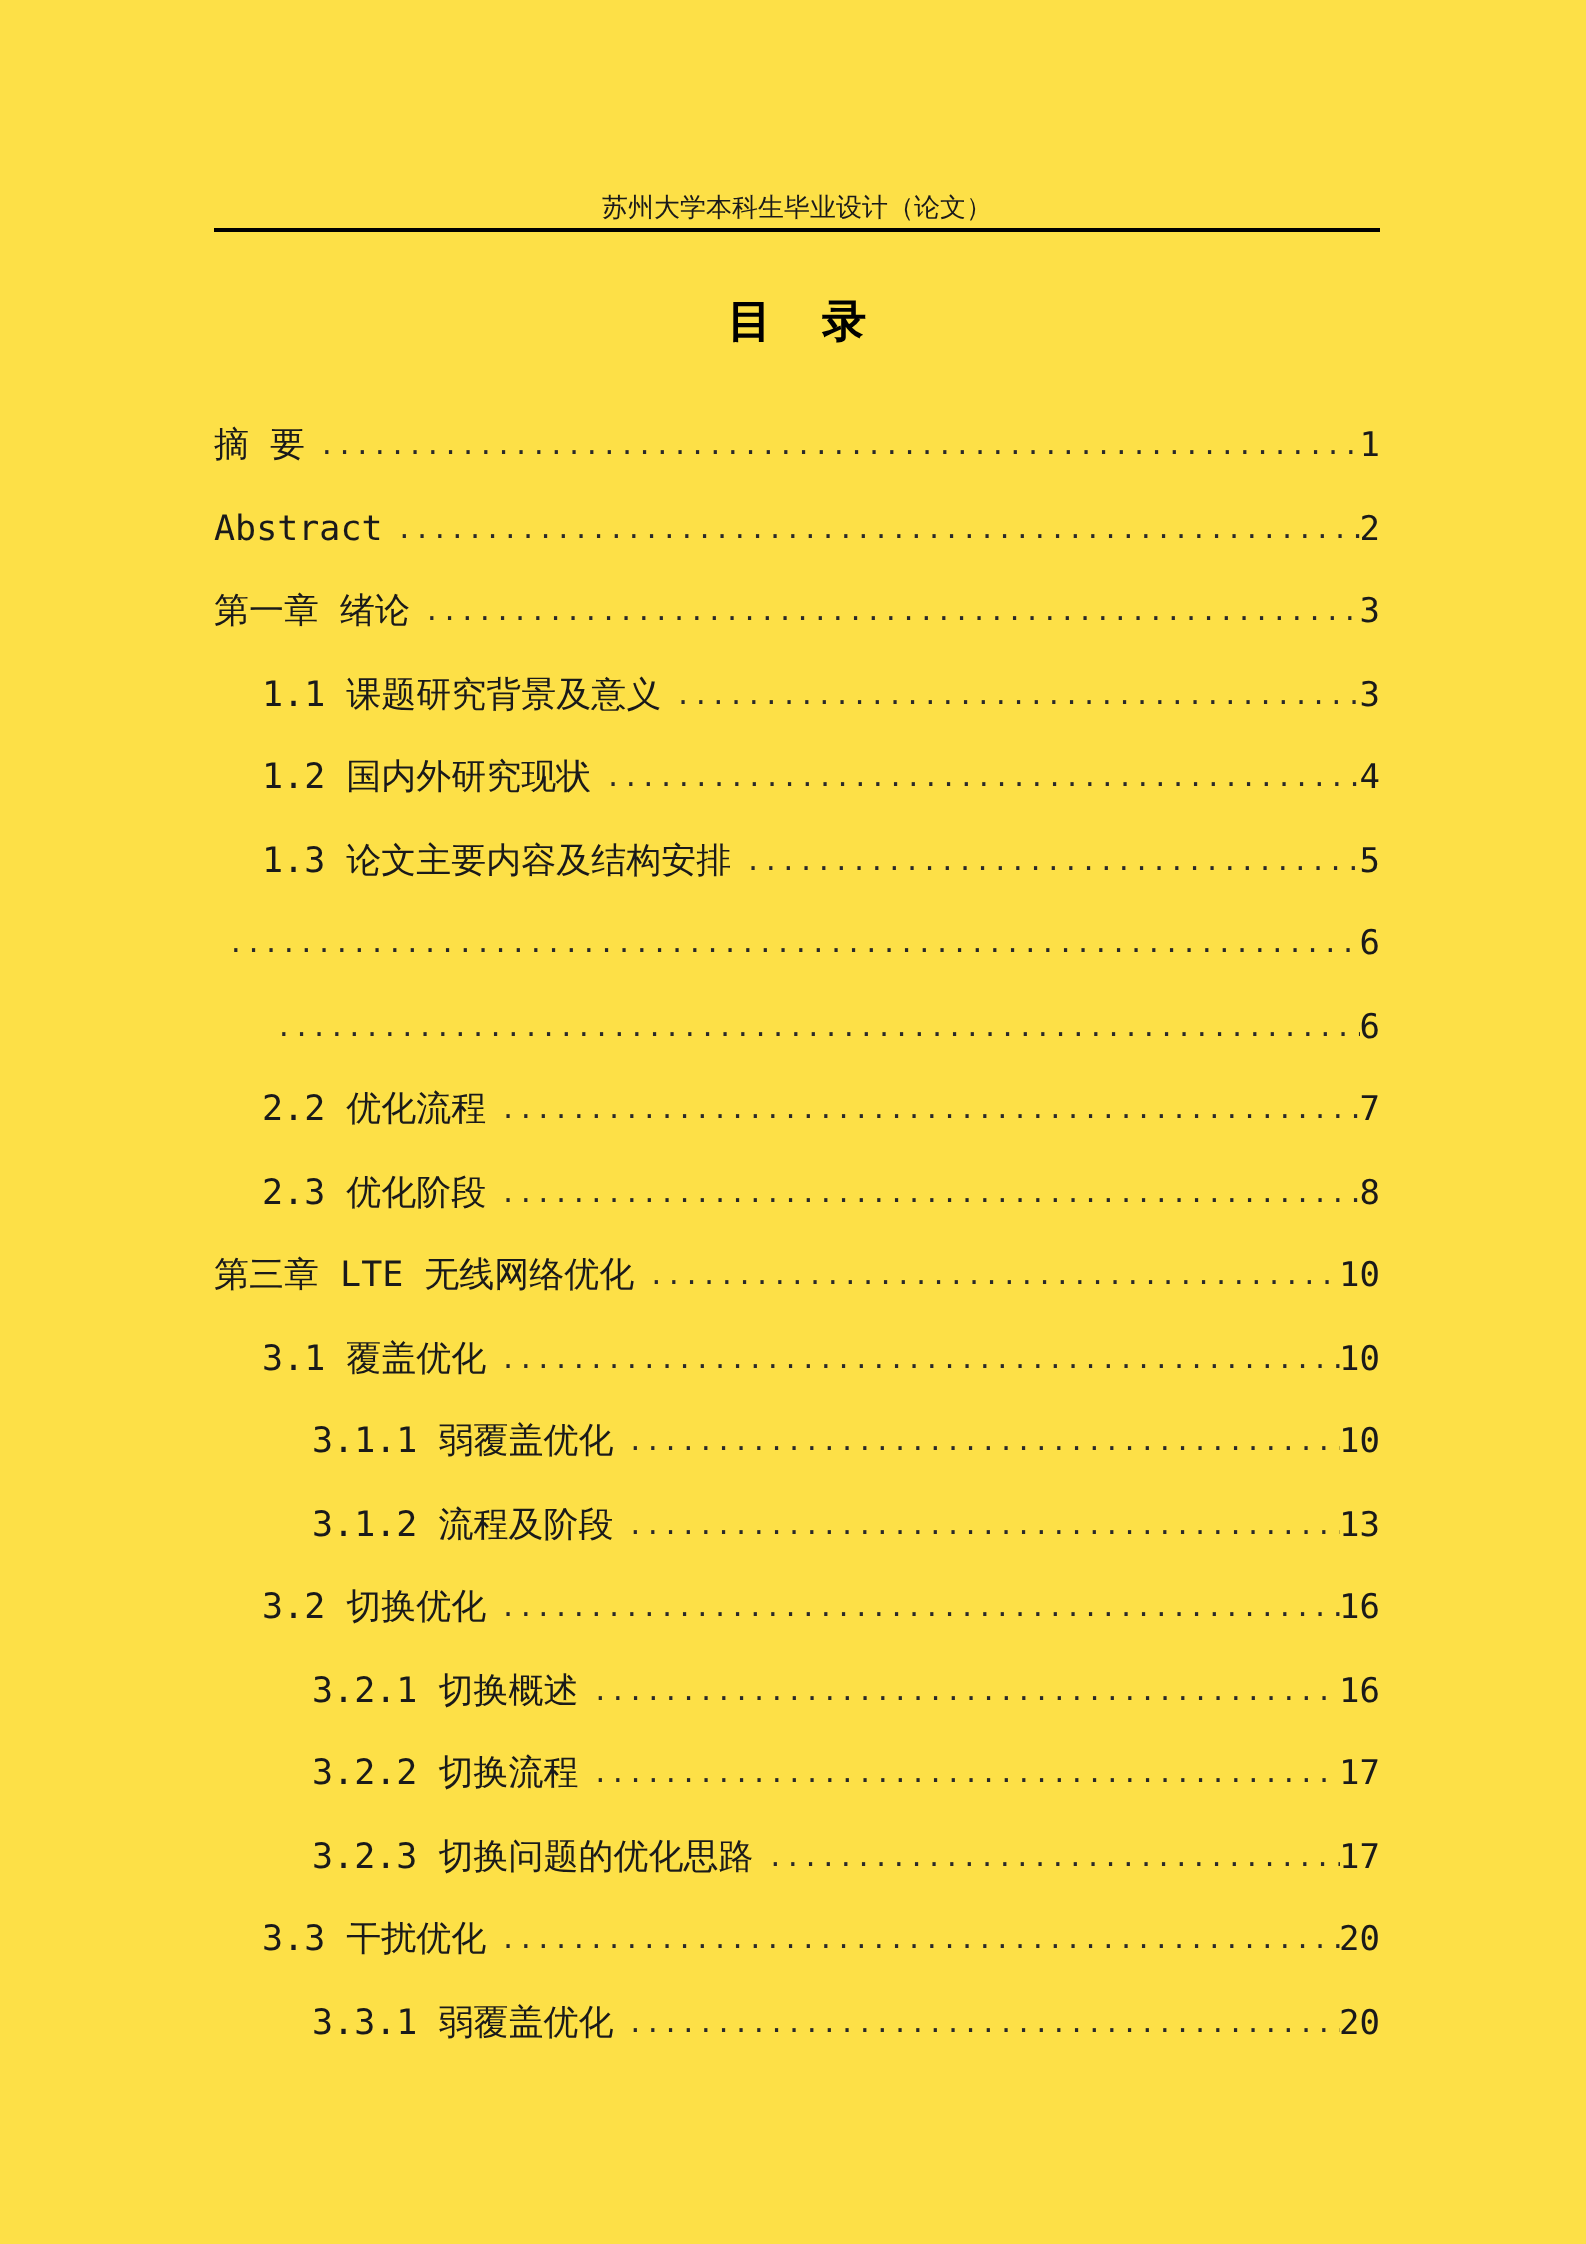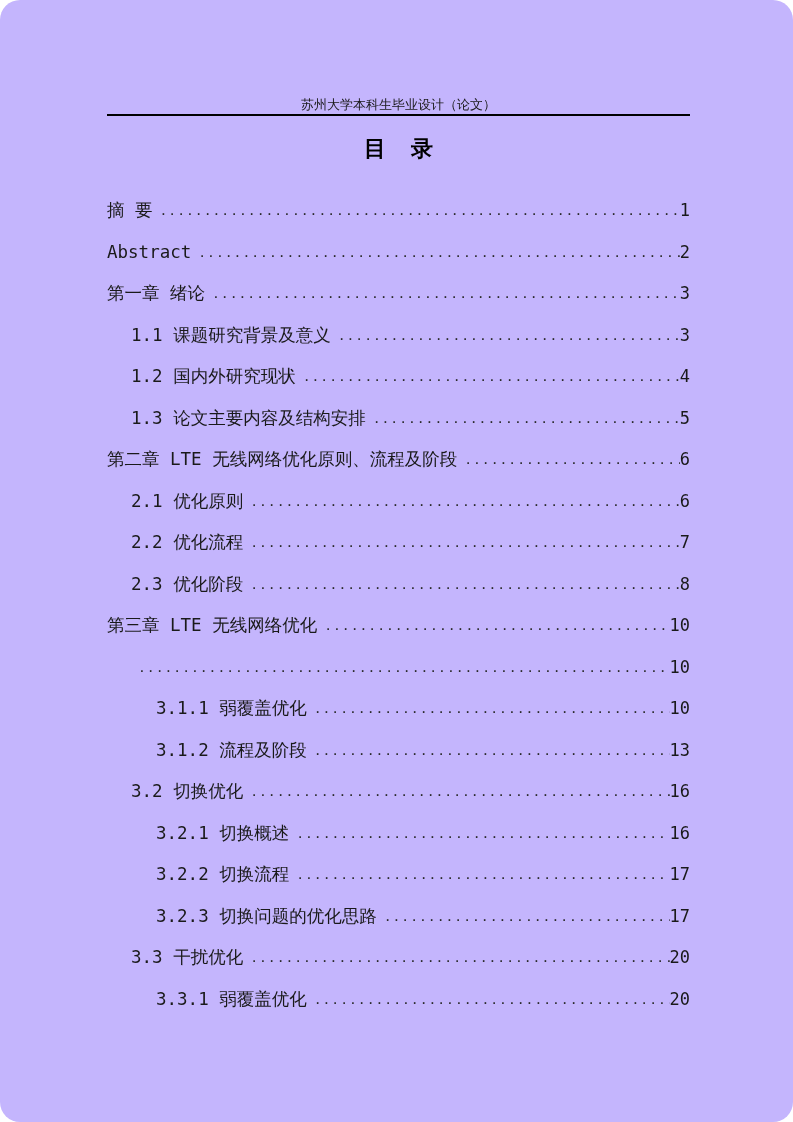--- a/index.html
+++ b/index.html
@@ -5,43 +5,42 @@
   html, body {
     margin: 0;
     padding: 0;
     background: #ffffff;
   }
   .page {
     position: relative;
     width: 793px;
     height: 1122px;
     margin: 0 auto;
-    background: #c4b5fd;
+    background: #fde047;
     color: #1a1a1a;
     font-family: "DejaVu Sans Mono", "Liberation Serif", serif;
     box-sizing: border-box;
     padding: 0 103px 0 107px;
     overflow: hidden;
-    border-radius: 20px;
   }
   .page-header {
     padding-top: 97px;
     border-bottom: 2px solid #000000;
     padding-bottom: 1px;
   }
   .page-header .header-text {
     display: block;
     text-align: center;
     font-size: 13px;
     line-height: 16px;
     color: #1a1a1a;
     white-space: pre;
   }
   .toc-title {
-    margin: 18px 0 0 0;
+    margin: 31px 0 0 0;
     text-align: center;
     font-size: 22px;
     font-weight: bold;
     line-height: 30px;
     color: #000000;
     white-space: pre;
     word-spacing: 12px;
     font-family: "DejaVu Sans Mono", "Liberation Serif", serif;
   }
   .toc {
@@ -113,45 +112,44 @@
         <span class="toc-label">1.2 国内外研究现状</span>
         <span class="toc-dots">................................................................................................................................................................</span>
         <span class="toc-page">4</span>
       </div>
       <div class="toc-row level-1">
         <span class="toc-label">1.3 论文主要内容及结构安排</span>
         <span class="toc-dots">................................................................................................................................................................</span>
         <span class="toc-page">5</span>
       </div>
       <div class="toc-row level-0">
-        <span class="toc-label">第二章 LTE 无线网络优化原则、流程及阶段</span>
         <span class="toc-dots">................................................................................................................................................................</span>
         <span class="toc-page">6</span>
       </div>
       <div class="toc-row level-1">
-        <span class="toc-label">2.1 优化原则</span>
         <span class="toc-dots">................................................................................................................................................................</span>
         <span class="toc-page">6</span>
       </div>
       <div class="toc-row level-1">
         <span class="toc-label">2.2 优化流程</span>
         <span class="toc-dots">................................................................................................................................................................</span>
         <span class="toc-page">7</span>
       </div>
       <div class="toc-row level-1">
         <span class="toc-label">2.3 优化阶段</span>
         <span class="toc-dots">................................................................................................................................................................</span>
         <span class="toc-page">8</span>
       </div>
       <div class="toc-row level-0">
         <span class="toc-label">第三章 LTE 无线网络优化</span>
         <span class="toc-dots">................................................................................................................................................................</span>
         <span class="toc-page">10</span>
       </div>
       <div class="toc-row level-1">
+        <span class="toc-label">3.1 覆盖优化</span>
         <span class="toc-dots">................................................................................................................................................................</span>
         <span class="toc-page">10</span>
       </div>
       <div class="toc-row level-2">
         <span class="toc-label">3.1.1 弱覆盖优化</span>
         <span class="toc-dots">................................................................................................................................................................</span>
         <span class="toc-page">10</span>
       </div>
       <div class="toc-row level-2">
         <span class="toc-label">3.1.2 流程及阶段</span>

